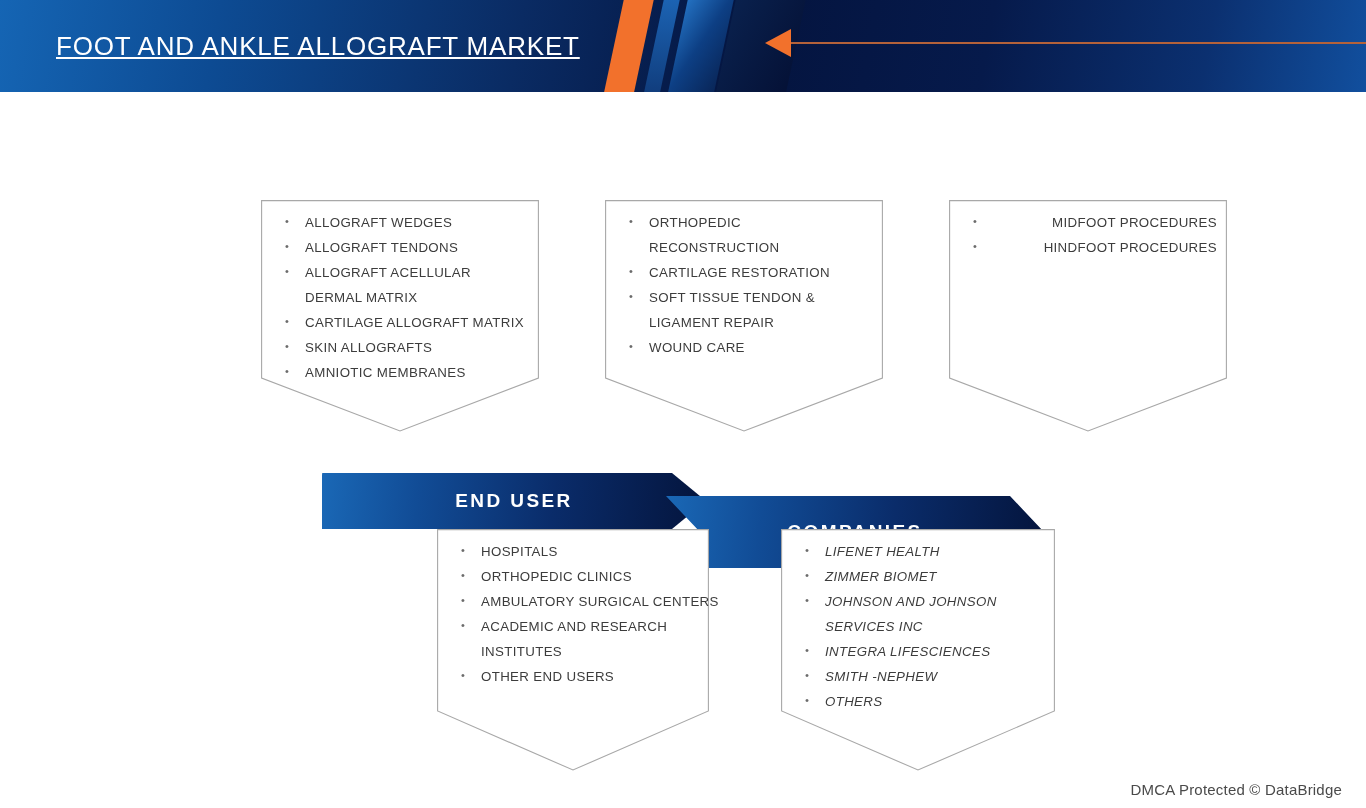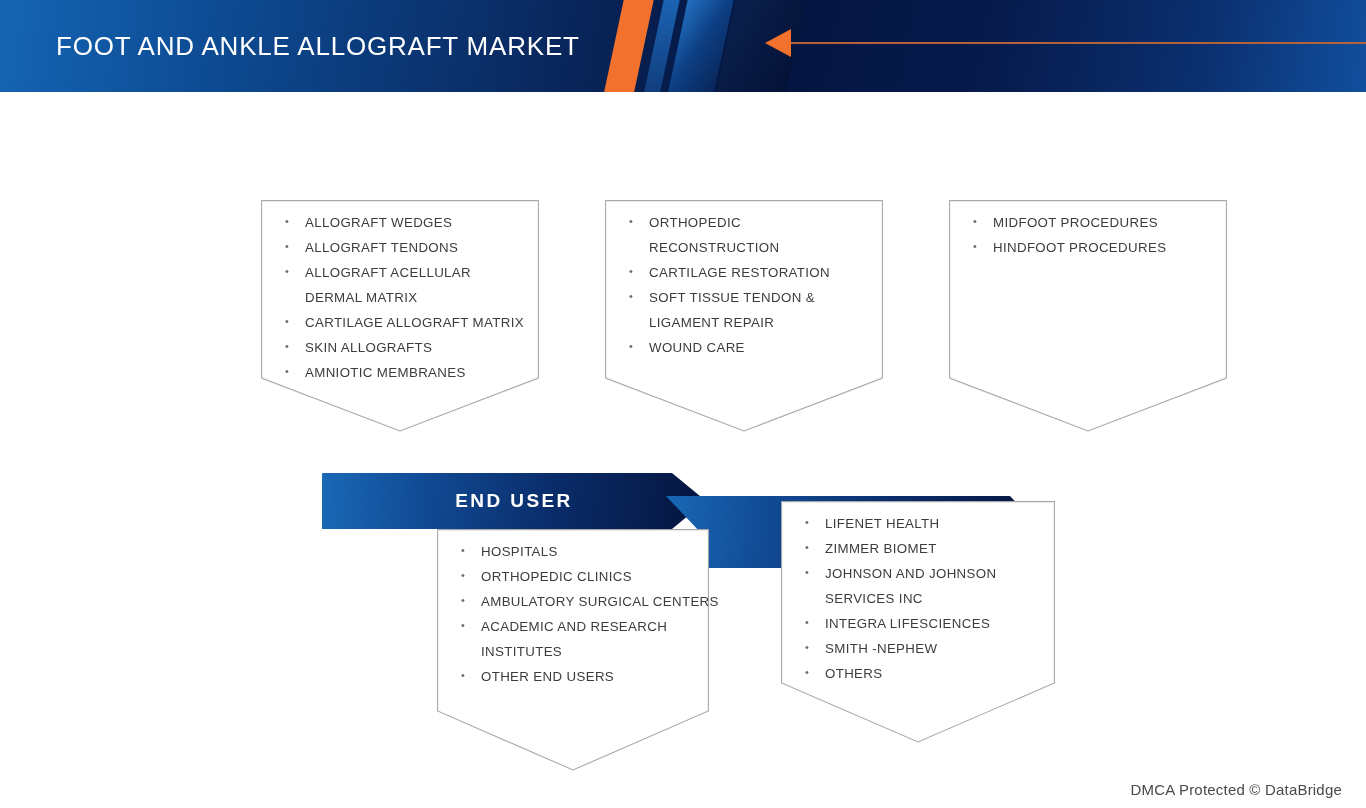--- a/index.html
+++ b/index.html
@@ -53,20 +53,21 @@
   }
   .banner-title {
     position: absolute;
     left: 56px;
     top: 31px;
     font-size: 26px;
     letter-spacing: 0.8px;
     font-weight: 300;
     color: #ffffff;
     white-space: nowrap;
+    text-decoration: underline;
   }
   .banner-arrow-line {
     position: absolute;
     left: 790px;
     top: 42px;
     width: 576px;
     height: 1.6px;
     background: #b4623a;
   }
   .banner-arrow-head {
@@ -161,23 +162,23 @@
     position: absolute;
     left: 2px;
     top: -1px;
     font-size: 11px;
     color: #6b6b6b;
     line-height: 25px;
   }
 
   .card-1 { left: 220px; top: 200px; width: 278px; height: 232px; }
   .card-2 { left: 564px; top: 200px; width: 278px; height: 232px; }
-  .card-3 { left: 908px; top: 200px; width: 278px; height: 232px; }
+  .card-3 { left: 908px; top: 200px; width: 278px; height: 232px; text-align: right; }
   .card-4 { left: 396px; top: 529px; width: 312px; height: 242px; }
-  .card-5 { left: 740px; top: 501px; width: 274px; height: 242px; }
+  .card-5 { left: 740px; top: 529px; width: 274px; height: 242px; font-style: italic; }
 
   
   .footer {
     position: absolute;
     right: 24px;
     bottom: 10px;
     font-size: 15px;
     color: #4a4a4a;
     letter-spacing: 0.2px;
     text-align: center;

